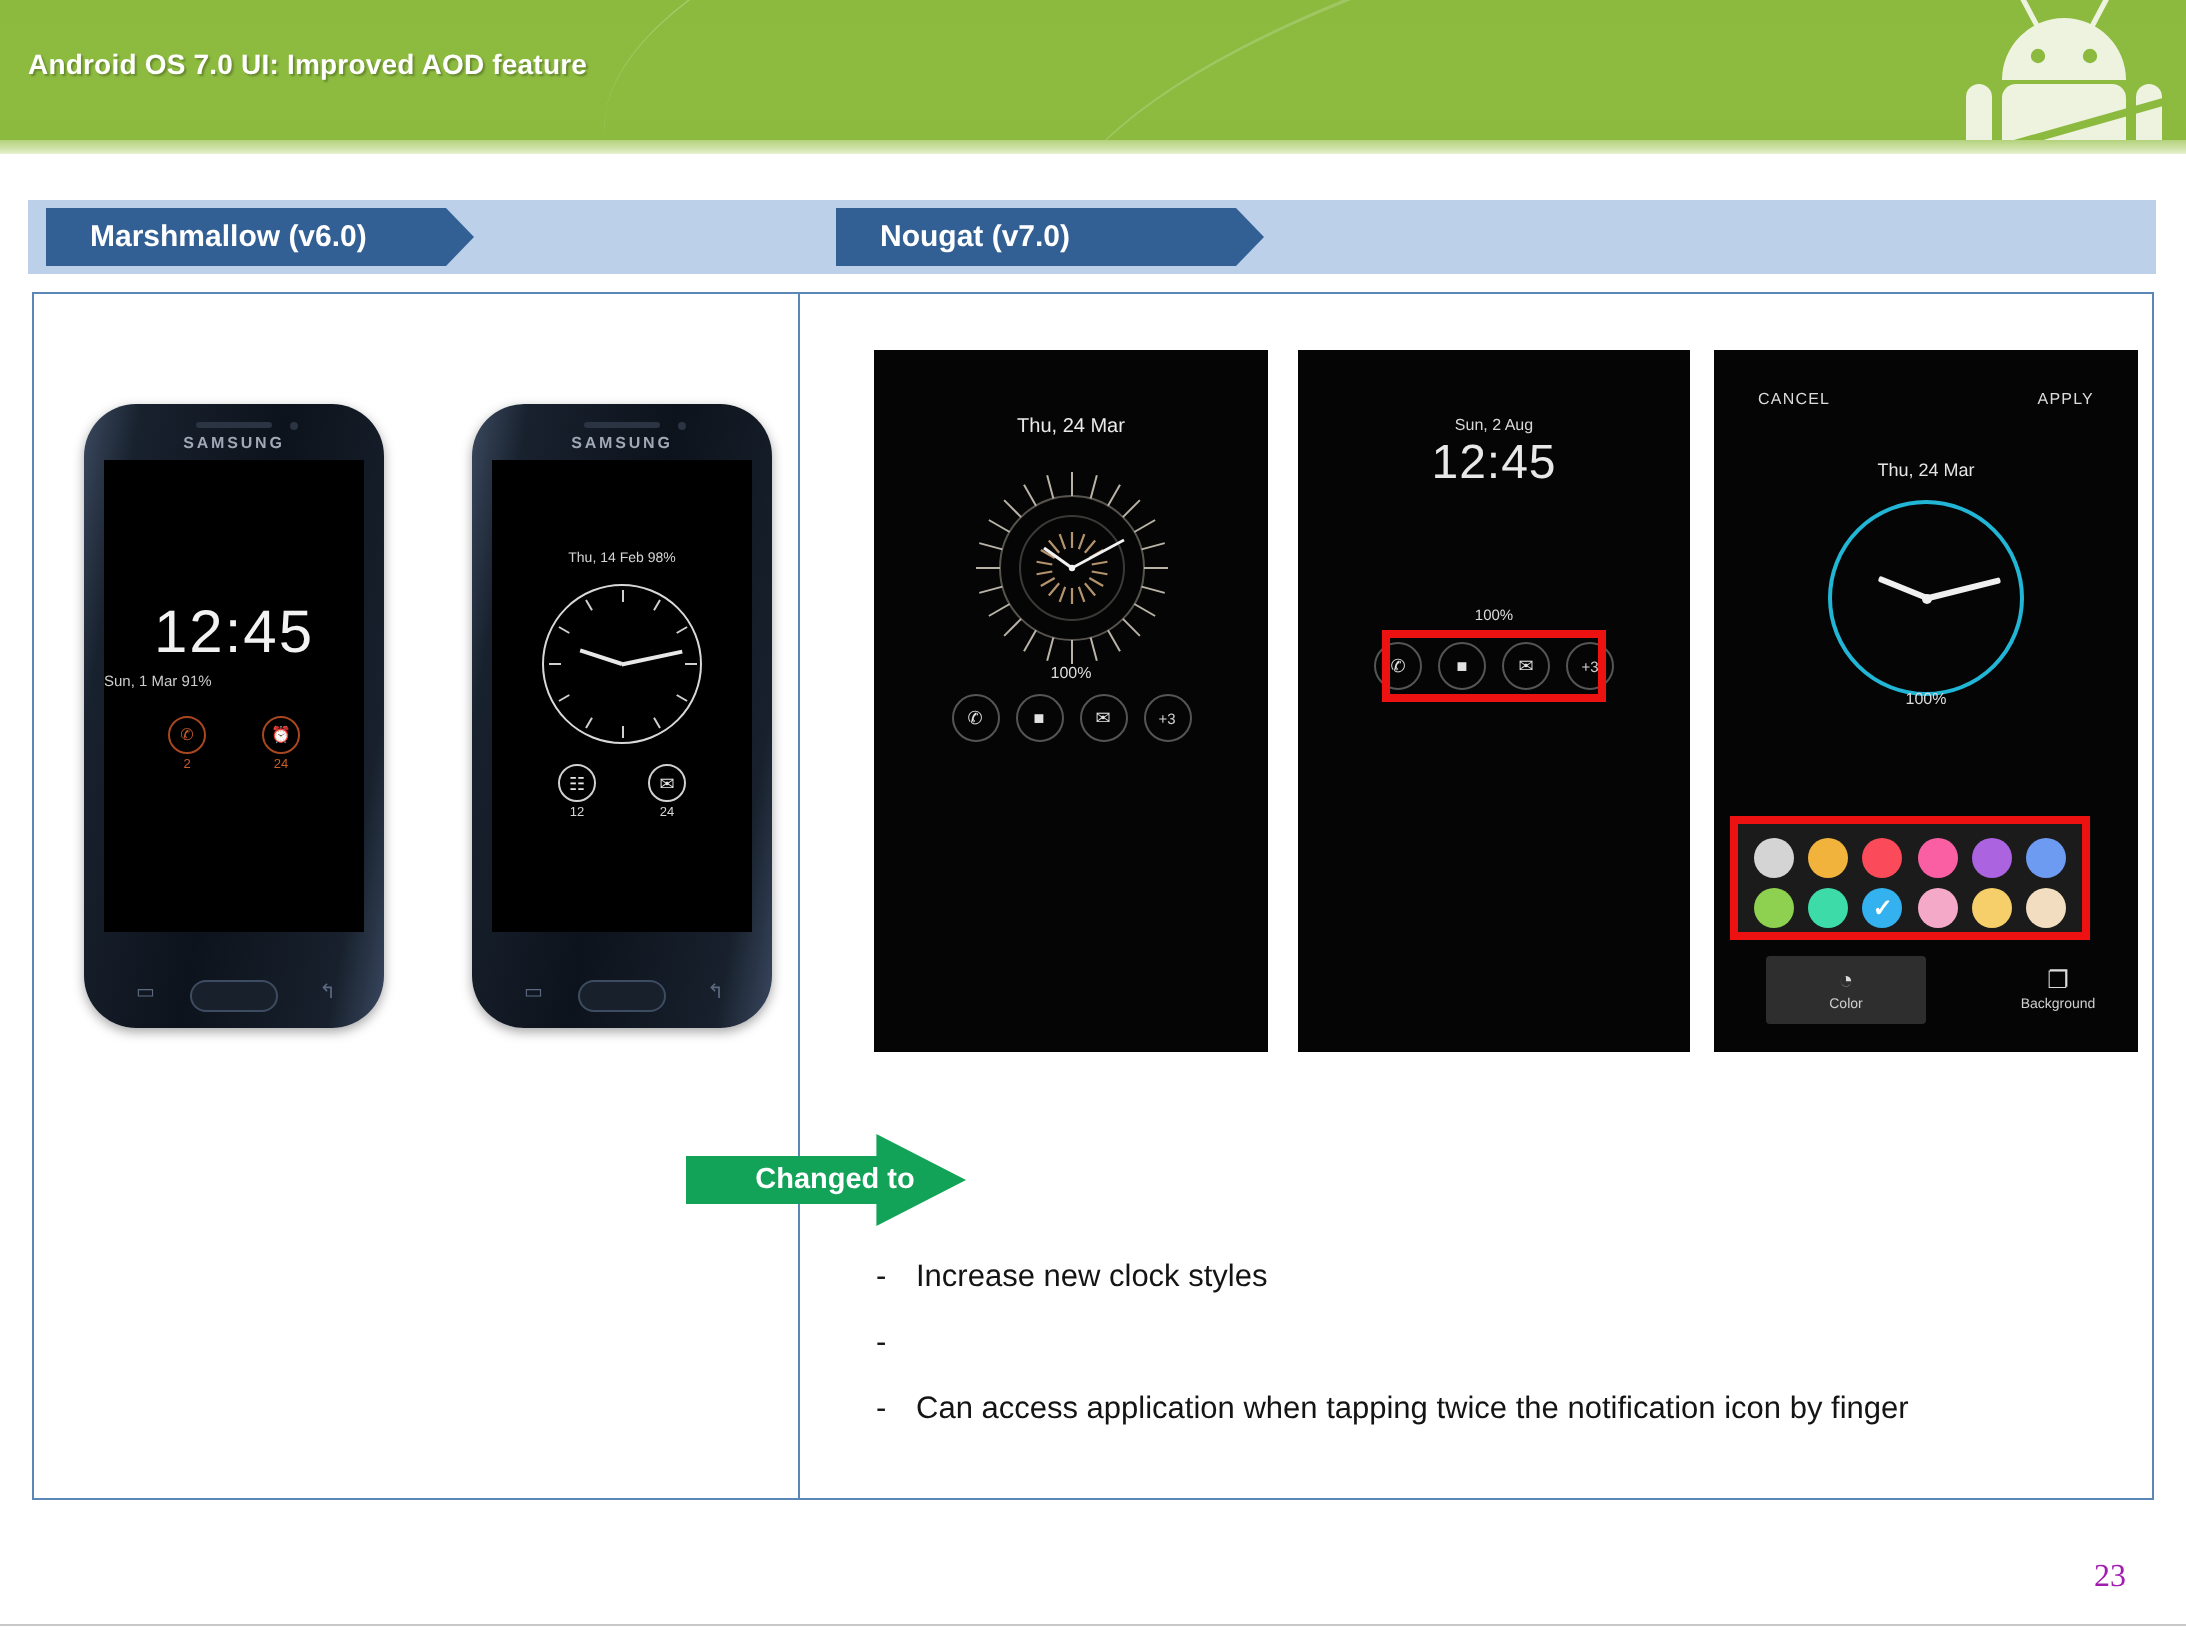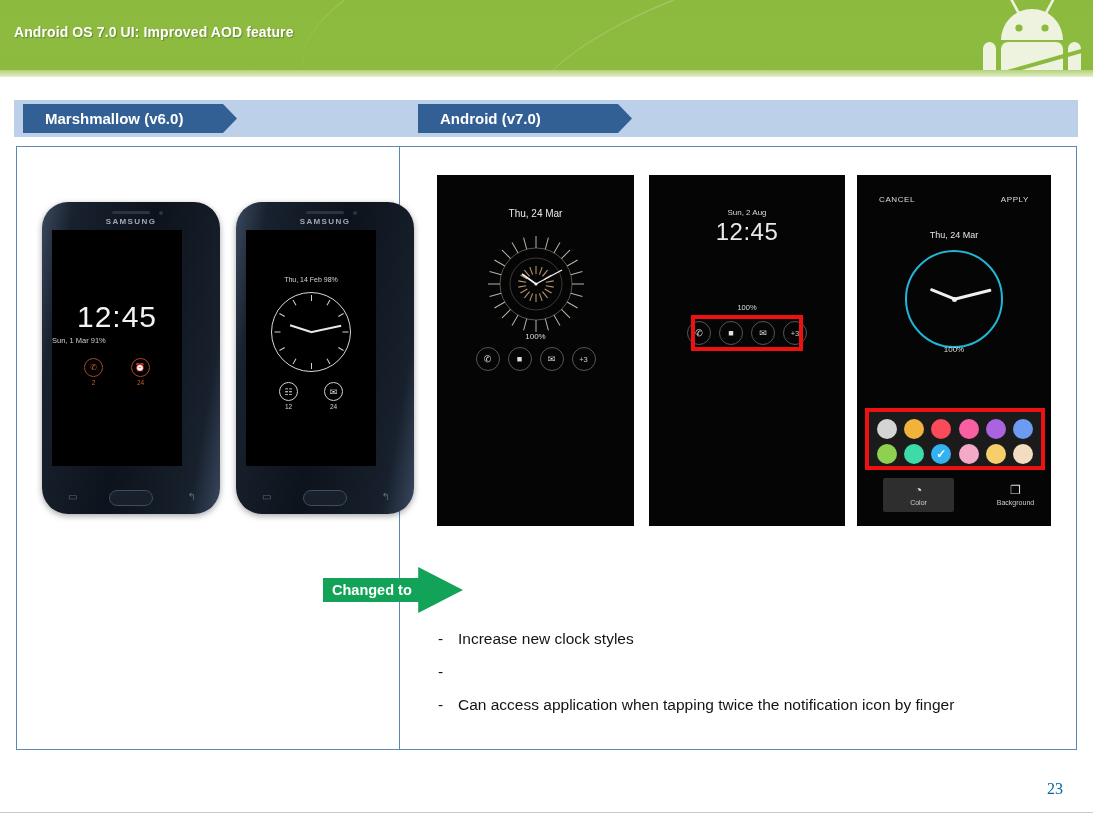--- a/index.html
+++ b/index.html
@@ -90,21 +90,20 @@
     background: #5b86b8;
   }
 
   
   .phone {
     position: absolute;
     border-radius: 26px;
     background: linear-gradient(100deg,#3c4a60 0%, #18212e 14%, #0d131c 50%, #17202c 86%, #3a4860 100%);
     box-shadow: 0 2px 6px rgba(0,0,0,0.35);
     overflow: hidden;
-    padding-left: 28px;
   }
   #phone-1 { left: 42px; top: 202px; width: 150px; height: 312px; }
   #phone-2 { left: 236px; top: 202px; width: 150px; height: 312px; }
   .phone .brand {
     position: absolute; left: 0; top: 15px; width: 100%;
     text-align: center;
     font-size: 8px; font-weight: bold; letter-spacing: 1.4px;
     color: #9fa8b4;
   }
   .phone .speaker {
@@ -202,21 +201,21 @@
   .m-notif2 .cnt { color: #d6d6d6; font-size: 6.5px; margin-top: 2px; }
 
   
   .aod {
     position: absolute;
     background: #050505;
     overflow: hidden;
   }
   #aod-1 { left: 437px; top: 175px; width: 197px; height: 351px; }
   #aod-2 { left: 649px; top: 175px; width: 196px; height: 351px; }
-  #aod-3 { left: 857px; top: 175px; width: 194px; height: 351px; }
+  #aod-3 { left: 857px; top: 175px; width: 212px; height: 351px; }
 
   
   #a1-date {
     position: absolute; left: 0; top: 33px; width: 100%;
     text-align: center; color: #e9e9e9; font-size: 10px;
   }
   #a1-clock {
     position: absolute; left: 50%; top: 55px; transform: translateX(-50%);
     width: 108px; height: 108px;
   }
@@ -319,27 +318,27 @@
   }
   .a3-tab {
     flex: 1; text-align: center; padding: 5px 0 6px;
     color: #cfcfcf; font-size: 7px;
   }
   .a3-tab .ti { font-size: 12px; display: block; margin-bottom: 2px; color: #dcdcdc; }
   .a3-tab.selected { background: #2e2e2e; margin: 0 26px; border-radius: 2px; }
 
   
   #changed-arrow {
-    position: absolute; left: 323px; top: 567px;
+    position: absolute; left: 343px; top: 567px;
     width: 140px; height: 46px;
     background: #13a358;
     clip-path: polygon(0 24%, 68% 24%, 68% 0, 100% 50%, 68% 100%, 68% 76%, 0 76%);
     display: flex; align-items: center;
     color: #ffffff; font-size: 14.5px; font-weight: bold;
-    padding-left: 9px; box-sizing: border-box;
+    padding-left: 9px; box-sizing: border-box; justify-content: center;
   }
 
   
   #bullets {
     position: absolute; left: 438px; top: 630px;
     width: 620px;
   }
   .bullet {
     display: flex; align-items: flex-start;
     font-size: 15.5px; color: #141414;
@@ -348,21 +347,21 @@
   .bullet .dash { width: 20px; flex: 0 0 20px; }
 
   
   #footer-line {
     position: absolute; left: 0; top: 812px;
     width: 1093px; height: 1px; background: #c8c8c8;
   }
   #page-number {
     position: absolute; right: 30px; top: 780px;
     font-family: "Liberation Serif", serif;
-    font-size: 16px; color: #0369a1;
+    font-size: 16px; color: #a21caf;
   }
 </style>
 </head>
 <body>
 
 <div id="header">
   <div class="swoosh1"></div>
   <div class="swoosh2"></div>
   <div id="header-title">Android OS 7.0 UI: Improved AOD feature</div>
   <svg id="android-robot" viewBox="0 0 110 92" xmlns="http://www.w3.org/2000/svg">
@@ -379,21 +378,21 @@
     <line x1="2" y1="88" x2="108" y2="58" stroke="#8cba3f" stroke-width="4"></line>
   </svg>
 </div>
 <div id="header-underline"></div>
 
 <div id="tab-band">
   <div id="tab-marshmallow" class="tab-banner" style="background: rgb(51, 96, 148);">
     <span>Marshmallow (v6.0)</span>
   </div>
   <div id="tab-nougat" class="tab-banner" style="background: rgb(51, 96, 148);">
-    <span>Android (v7.0)</span>
+    <span>Nougat (v7.0)</span>
   </div>
 </div>
 
 <div id="content-frame"></div>
 <div id="vertical-divider"></div>
 
 <div id="phone-1" class="phone">
   <div class="speaker"></div>
   <div class="cam"></div>
   <div class="brand">SAMSUNG</div>

